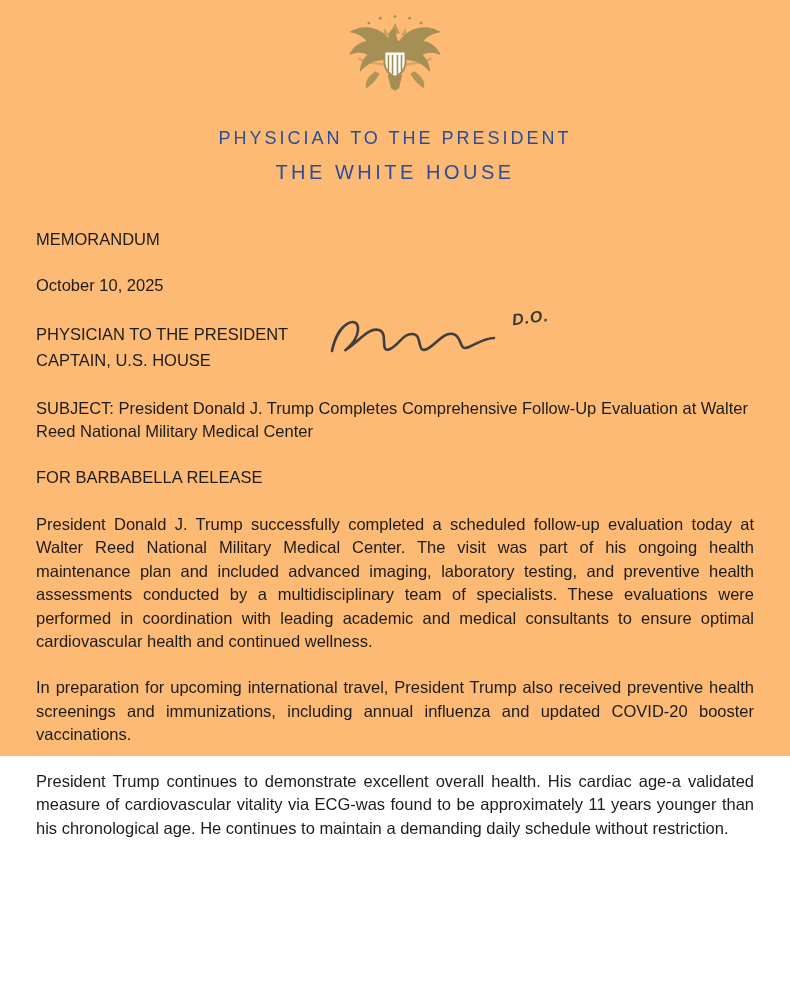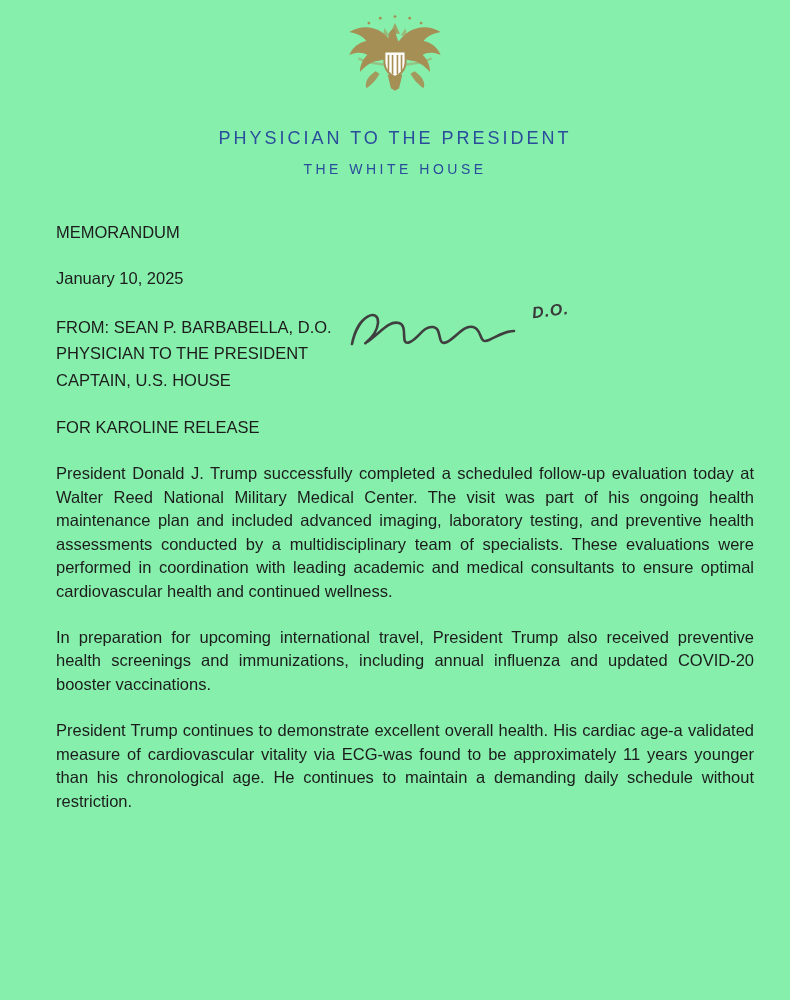--- a/index.html
+++ b/index.html
@@ -6,22 +6,22 @@
     margin: 0;
     padding: 0;
     background: #ffffff;
     width: 790px;
     height: 1000px;
     overflow: hidden;
     font-family: "Liberation Sans", "DejaVu Sans", sans-serif;
   }
   .page {
     width: 790px;
-    height: 1000px;
-    background: #86efac;
+    height: 756px;
+    background: #fdba74;
     box-sizing: border-box;
     padding: 8px 36px 3px 36px;
   }
   
   .letterhead {
     text-align: center;
   }
   .seal {
     display: inline-block;
     line-height: 0;
@@ -30,31 +30,30 @@
   .lh-title {
     margin-top: 16px;
     color: #2a4d9b;
     font-size: 18px;
     letter-spacing: 3px;
     font-weight: 500;
   }
   .lh-subtitle {
     margin-top: 12px;
     color: #2a4d9b;
-    font-size: 14px;
+    font-size: 20px;
     letter-spacing: 3.5px;
     font-weight: 500;
   }
   
   .memo {
     margin-top: 44px;
     color: #1c1c1c;
     font-size: 16.5px;
     line-height: 1.42;
-    margin-left: 20px;
   }
   .memo p {
     margin: 0 0 23px 0;
   }
   .para {
     text-align: justify;
   }
   .from-block {
     position: relative;
     margin-bottom: 23px;
@@ -134,37 +133,37 @@
       </svg>
     </span>
     <div class="lh-title">PHYSICIAN TO THE PRESIDENT</div>
     <div class="lh-subtitle">THE WHITE HOUSE</div>
   </header>
 
   <main class="memo">
 
     <p>MEMORANDUM</p>
 
-    <p>January 10, 2025</p>
+    <p>October 10, 2025</p>
 
 
     <div class="from-block">
-      <p>FROM: SEAN P. BARBABELLA, D.O.</p>
       <p>PHYSICIAN TO THE PRESIDENT</p>
       <p>CAPTAIN, U.S. HOUSE</p>
       <span class="signature">
         <svg class="sig-svg" width="200" height="56" viewBox="0 0 200 56">
           <path d="M8,42 C14,12 35,6 34,21 C33,34 16,45 23,40 C36,31 45,18 55,21 C65,24 55,45 66,40 C75,36 79,24 89,25 C99,26 92,45 103,40 C113,35 119,23 129,25 C139,27 134,43 145,38 C154,34 161,29 170,29" fill="none" stroke="#3f3f3f" stroke-width="2.6" stroke-linecap="round" stroke-linejoin="round"></path>
         </svg>
         <span class="sig-note">D.O.</span>
       </span>
     </div>
 
+    <p>SUBJECT: President Donald J. Trump Completes Comprehensive Follow-Up Evaluation at Walter Reed National Military Medical Center</p>
 
-    <p>FOR KAROLINE RELEASE</p>
+    <p>FOR BARBABELLA RELEASE</p>
 
     <p class="para">President Donald J. Trump successfully completed a scheduled follow-up evaluation today at Walter Reed National Military Medical Center. The visit was part of his ongoing health maintenance plan and included advanced imaging, laboratory testing, and preventive health assessments conducted by a multidisciplinary team of specialists. These evaluations were performed in coordination with leading academic and medical consultants to ensure optimal cardiovascular health and continued wellness.</p>
 
 
     <p class="para">In preparation for upcoming international travel, President Trump also received preventive health screenings and immunizations, including annual influenza and updated COVID-20 booster vaccinations.</p>
 
     <p class="para">President Trump continues to demonstrate excellent overall health. His cardiac age-a validated measure of cardiovascular vitality via ECG-was found to be approximately 11 years younger than his chronological age. He continues to maintain a demanding daily schedule without restriction.</p>
 
     <p class="para summary"></p>
 

